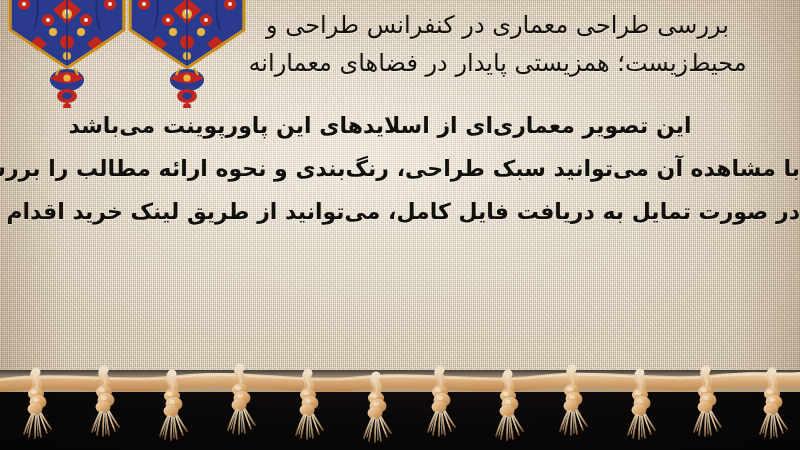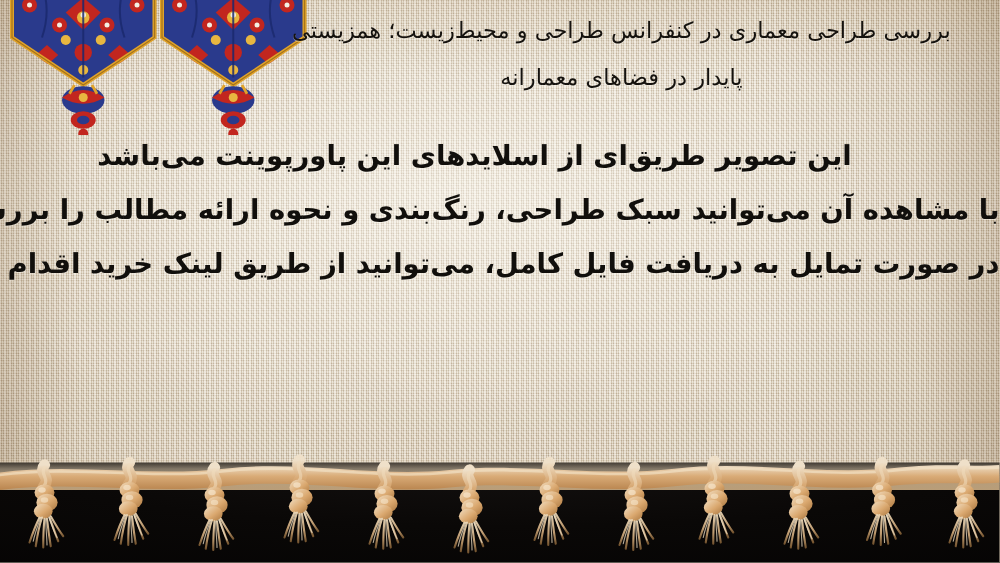--- a/index.html
+++ b/index.html
@@ -93,21 +93,21 @@
 
   
   .text-layer{position:absolute;left:0;top:0;width:800px;height:392px;}
 
   .title{
     position:absolute;
     right:20px; left:215px; top:6px;
     text-align:center;
     direction:rtl;
     font-family:"DejaVu Sans","Liberation Sans",sans-serif;
-    font-size:18px;
+    font-size:24px;
     line-height:38px;
     font-weight:400;
     color:#15120e;
     letter-spacing:-.2px;
     text-shadow:0 1px 0 rgba(255,252,245,.42);
   }
 
   .body-block{
     position:absolute;
     left:0;right:0;top:104px;
@@ -270,21 +270,21 @@
         </g>
       </svg>
     </div>
   </div>
 
   <div class="text-layer">
 
     <div class="title">بررسی طراحی معماری در کنفرانس طراحی و محیط‌زیست؛ همزیستی پایدار در فضاهای معمارانه</div>
 
     <div class="body-block">
-      <div class="body-line l1">این تصویر طریق‌ای از اسلایدهای این پاورپوینت می‌باشد</div>
+      <div class="body-line l1">این تصویر معماری‌ای از اسلایدهای این پاورپوینت می‌باشد</div>
       <div class="body-line l2">با مشاهده آن می‌توانید سبک طراحی، رنگ‌بندی و نحوه ارائه مطالب را بررسی نمایید</div>
       <div class="body-line l3">در صورت تمایل به دریافت فایل کامل، می‌توانید از طریق لینک خرید اقدام فرمایید</div>
     </div>
   </div>
 
   <div class="blackband"></div>
   <div class="cloth-bottom-edge"></div>
 
   <div class="fringe">
     <svg viewBox="0 0 800 92" xmlns="http://www.w3.org/2000/svg" preserveAspectRatio="none">

